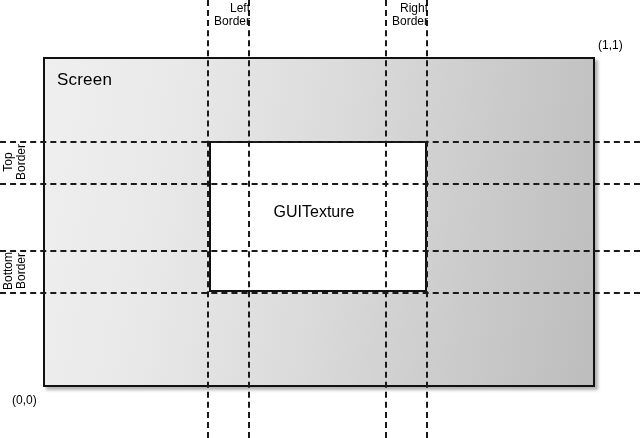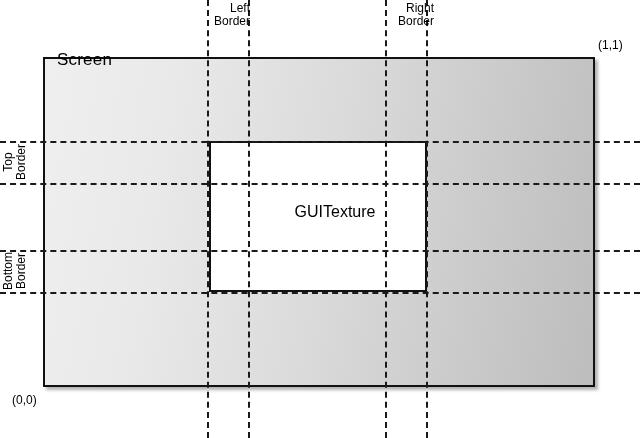--- a/index.html
+++ b/index.html
@@ -25,41 +25,41 @@
     height: 330px;
     border: 2px solid #111111;
     box-sizing: border-box;
     background: linear-gradient(100deg, #efefef 0%, #e9e9e9 22%, #dadada 52%, #cbcbcb 76%, #bdbdbd 100%);
     box-shadow: 3px 3px 3px rgba(0,0,0,0.30);
   }
 
   #screen-label {
     position: absolute;
     left: 57px;
-    top: 50px;
+    top: 70px;
     font-size: 17px;
     color: #000000;
     letter-spacing: 0.2px;
     white-space: nowrap;
   }
 
   
   #guitexture-rect {
     position: absolute;
     left: 209px;
     top: 141px;
     width: 218px;
     height: 151px;
     background: #ffffff;
     border: 2px solid #111111;
     box-sizing: border-box;
   }
   #guitexture-label {
     position: absolute;
-    left: 226px;
+    left: 205px;
     top: 203px;
     width: 218px;
     text-align: center;
     font-size: 16px;
     color: #000000;
     white-space: nowrap;
   }
 
   
   .vline {
@@ -90,21 +90,21 @@
   
   .hborder-label {
     position: absolute;
     font-size: 12px;
     line-height: 13px;
     color: #000000;
     text-align: right;
     white-space: nowrap;
   }
   #label-left-border { left: 207px; top: 2px; width: 43px; }
-  #label-right-border { left: 385px; top: 2px; width: 43px; margin-left: 6px; }
+  #label-right-border { left: 385px; top: 2px; width: 43px; }
 
   
   .vborder-label {
     position: absolute;
     font-size: 12px;
     line-height: 13px;
     color: #000000;
     white-space: nowrap;
     transform-origin: 0 0;
   }

